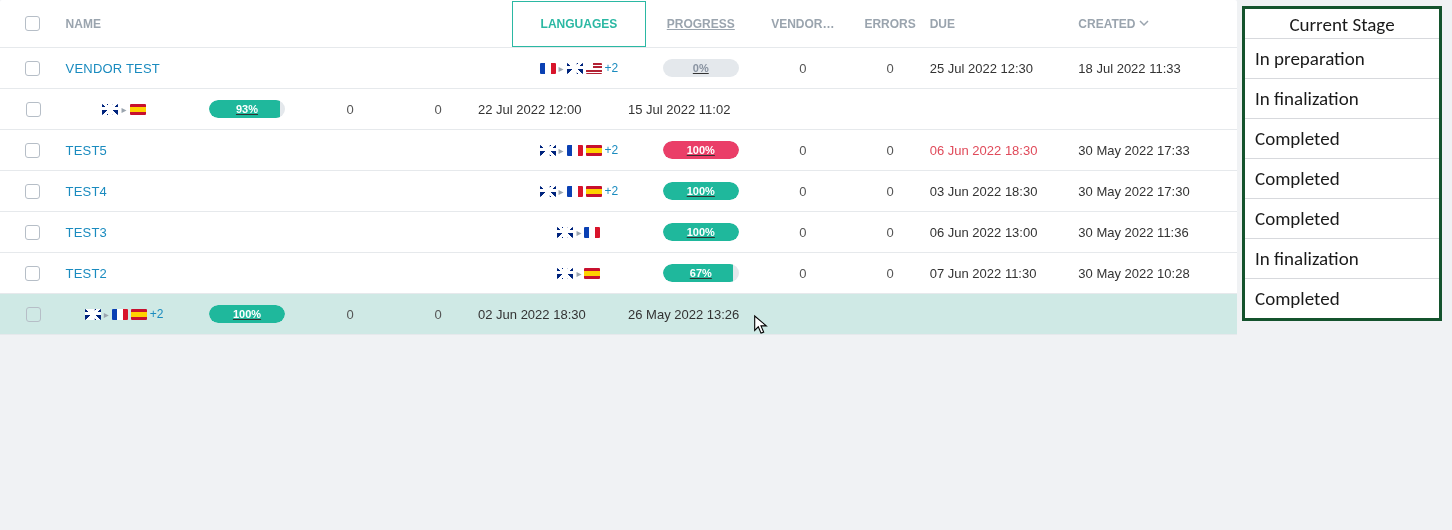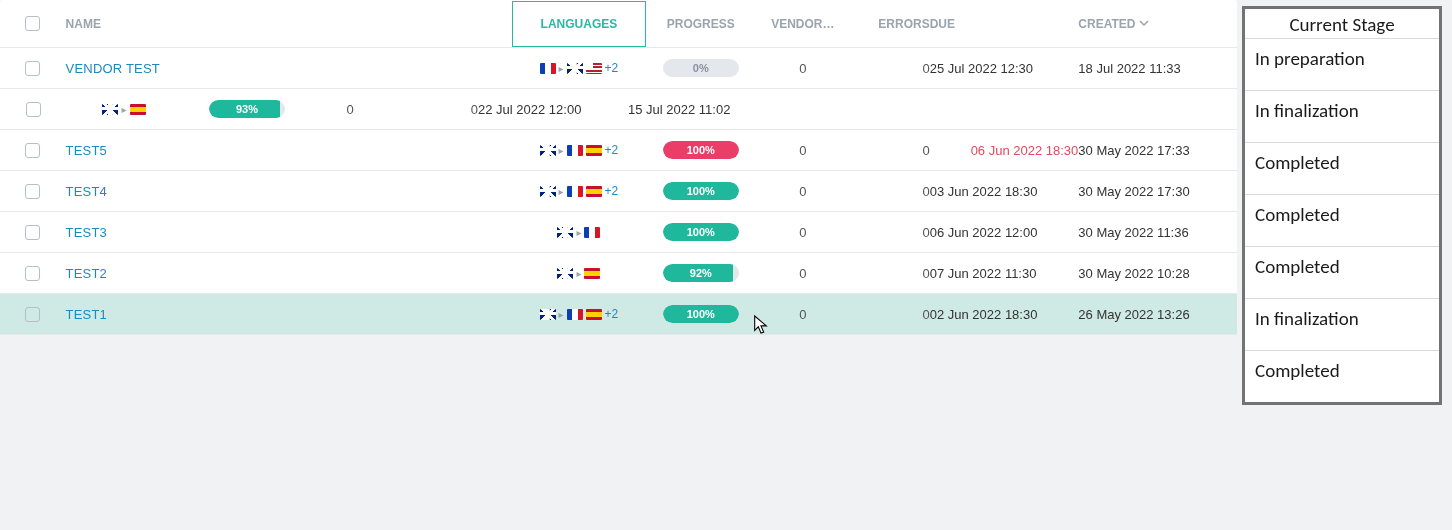--- a/index.html
+++ b/index.html
@@ -32,23 +32,23 @@
     background: #fff;
     border-top-left-radius: 4px;
     border-top-right-radius: 4px;
   }
   .row.hovered {
     background: #cfe9e5;
   }
   .col-check { width: 46px; display:flex; align-items:center; justify-content:center; }
   .col-name  { width: 460px; padding-left: 10px; }
   .col-lang  { width: 136px; text-align:left; display:flex; justify-content:center; align-items:center; gap:3px; }
-  .col-prog  { width: 110px; display:flex; justify-content:center; }
+  .col-prog  { width: 110px; display:flex; justify-content:center;text-decoration:underline; }
   .col-over  { width: 96px; text-align:center; }
-  .col-err   { width: 80px; text-align:right; }
+  .col-err   { width: 80px; text-align:center; }
   .col-due   { width: 150px; }
   .col-created { width: 150px; }
 
   .header-row .col-lang {
     border: 1px solid #2bb8a3;
     height: 46px;
     color: #2bb8a3;
     display:flex; align-items:center; justify-content:center;
   }
   .header-row .col-created { display:flex; align-items:center; gap:4px; }
@@ -93,40 +93,40 @@
   .prog-gray { background:#e4e8ec; color:#8892a0; }
   .prog-teal { background:#e4e8ec; }
   .prog-teal .bar { position:absolute; left:0; top:0; bottom:0; background:#1fb89c; border-radius:10px; }
   .prog-teal .bar.partial { border-top-right-radius:0; border-bottom-right-radius:0; }
   .prog-teal .txt { position:relative; color:#fff; }
   .prog-red { background:#e4e8ec; }
   .prog-red .bar { position:absolute; left:0; top:0; bottom:0; background:#ea3e68; border-radius:10px; }
   .prog-red .txt { position:relative; color:#fff; }
 
   .num { color:#555; }
-  .due-overdue { color:#e04a5a;text-align:right; }
+  .due-overdue { color:#e04a5a; }
 
   .chevron svg { width:10px; height:10px; }
 
   .overlay-panel {
     position: absolute;
     top: 6px;
     left: 1242px;
     width: 200px;
     background:#fff;
-    border: 3px solid #737373;
+    border: 3px solid #14532d;
     font-family: Calibri, Arial, sans-serif;
     font-size: 19px;
     color:#1a1a1a;
   }
   .overlay-panel .hdr {
     text-align:center; padding: 4px 0 2px; border-bottom:1px solid #d7d9dd;
   }
   .overlay-panel .item {
-    padding: 8px 10px 20px; border-bottom:1px solid #d7d9dd;
+    padding: 8px 10px 8px; border-bottom:1px solid #d7d9dd;
   }
   .overlay-panel .item:last-child { border-bottom:none; }
 
   .cursor {
     position:absolute;
     left: 752px; top: 314px;
     width: 18px; height: 22px;
     pointer-events:none;
   }
 </style>
@@ -253,49 +253,48 @@
           <span class="flag flag-fr"></span>
         </div>
         <div class="col-prog">
           <div class="prog-pill prog-teal">
             <div class="bar" style="width: 100%;"></div>
             <span class="txt">100%</span>
           </div>
         </div>
         <div class="col-over num">0</div>
         <div class="col-err num">0</div>
-        <div class="col-due">06 Jun 2022 12:00</div>
+        <div class="col-due">06 Jun 2022 13:00</div>
         <div class="col-created">30 May 2022 11:36</div>
       </div>
       <div class="row">
         <div class="col-check">
           <span class="checkbox"></span>
         </div>
         <div class="col-name"><span class="name-link">TEST2</span></div>
         <div class="col-lang">
           <span class="flag flag-uk"></span>
           <span class="lang-arrow">▸</span>
           <span class="flag flag-es"></span>
         </div>
         <div class="col-prog">
           <div class="prog-pill prog-teal">
             <div class="bar partial" style="width: 92%;"></div>
-            <span class="txt">92%</span>
+            <span class="txt">67%</span>
           </div>
         </div>
         <div class="col-over num">0</div>
         <div class="col-err num">0</div>
         <div class="col-due">07 Jun 2022 11:30</div>
         <div class="col-created">30 May 2022 10:28</div>
       </div>
       <div class="row hovered">
         <div class="col-check">
           <span class="checkbox"></span>
         </div>
-        <div class="col-name"><span class="name-link">TEST1</span></div>
         <div class="col-lang">
           <span class="flag flag-uk"></span>
           <span class="lang-arrow">▸</span>
           <span class="flag flag-fr"></span>
           <span class="flag flag-es"></span>
           <span class="more-count">+2</span>
         </div>
         <div class="col-prog">
           <div class="prog-pill prog-teal">
             <div class="bar" style="width: 100%;"></div>

